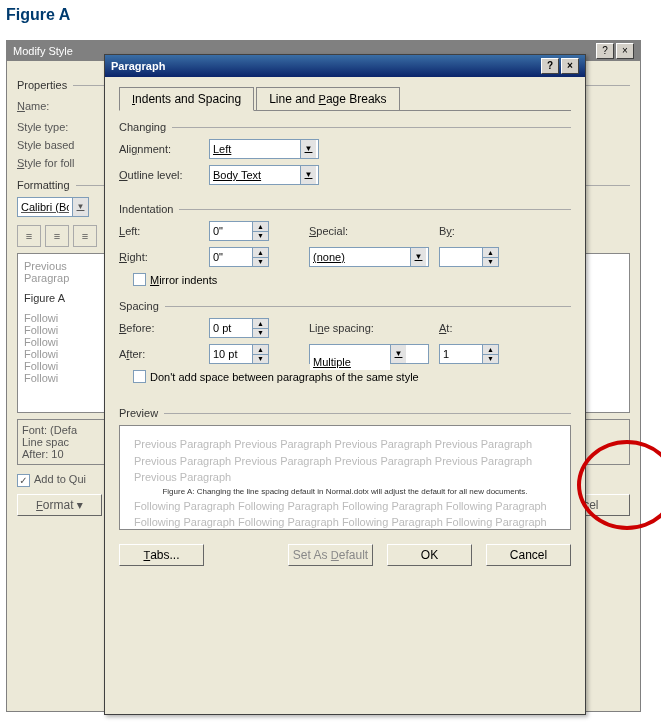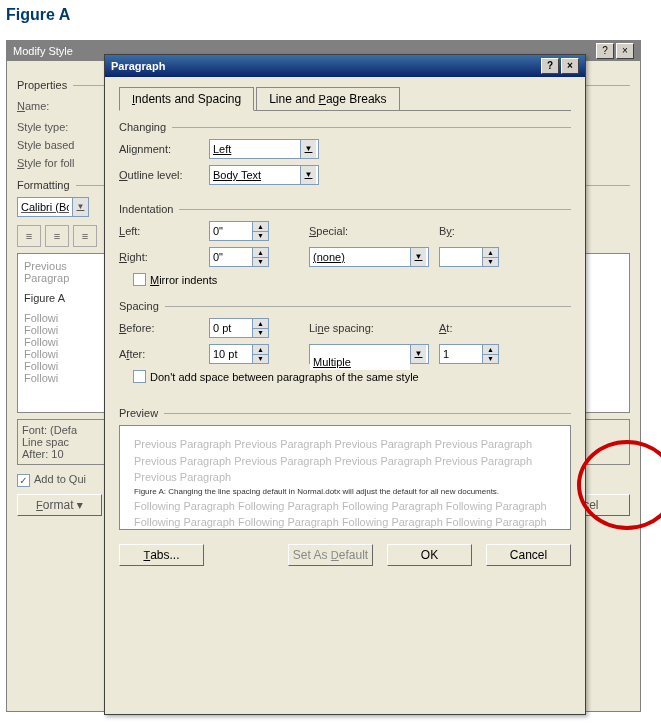--- a/index.html
+++ b/index.html
@@ -32,21 +32,21 @@
   .para-row { display: flex; align-items: center; margin: 6px 0; }
   .para-row .lbl { width: 90px; color: #333; }
   .spinner { display: inline-flex; border: 1px solid #7f9db9; background: #fff; height: 20px; }
   .spinner input { border: none; width: 42px; padding: 0 3px; outline: none; height: 18px; }
   .spinner .arrows { width: 16px; display: flex; flex-direction: column; }
   .spinner .arrows .a { flex: 1; background: #e3e3e3; border-left: 1px solid #7f9db9; display: flex; align-items: center; justify-content: center; font-size: 7px; line-height: 1; }
   .spinner .arrows .a + .a { border-top: 1px solid #7f9db9; }
   .checkbox { width: 13px; height: 13px; border: 1px solid #7f9db9; background: #fff; display: inline-block; margin-right: 4px; vertical-align: middle; }
   .checkbox.checked::after { content: "✓"; font-size: 10px; line-height: 11px; display: block; text-align: center; }
   .preview2 { border: 1px solid #888; background: #fff; height: 105px; margin-top: 6px; padding: 10px 14px; color: #bbb; font-size: 8px; line-height: 1.5; overflow: hidden; }
-  .preview2 .cur { color: #333; font-size: 8px; }
+  .preview2 .cur { color: #333; font-size: 8px; text-align: center; }
   .dialog-btn { padding: 3px 0; width: 85px; border: 1px solid #666; background: #ece9d8; border-top-color: #fff; border-left-color: #fff; cursor: pointer; font-size: 12px; text-align: center; }
   .dialog-btn.disabled { color: #888; }
   .bottom-row { display: flex; gap: 14px; justify-content: flex-end; margin-top: 14px; }
   .under { text-decoration: underline; }
   .circle-annot { position: absolute; width: 100px; height: 90px; border: 4px solid #cc0000; border-radius: 50%; z-index: 20; pointer-events: none; left: 577px; top: 440px; }
   .radio { width: 12px; height: 12px; border: 1px solid #7f9db9; border-radius: 50%; background: #fff; display: inline-block; margin-right: 4px; vertical-align: middle; }
   .radio.checked::after { content: ""; width: 6px; height: 6px; background: #000; border-radius: 50%; display: block; margin: 2px; }
   .small-arrow { font-size: 8px; line-height: 1; }
 </style>
 </head>
@@ -232,21 +232,21 @@
       <span class="lbl">A<span class="under">f</span>ter:</span>
       <div class="spinner">
           <input value="10 pt" style="">
           <div class="arrows">
             <div class="a">▲</div>
             <div class="a">▼</div>
           </div>
         </div>
       <span style="width:40px"></span>
       <div class="combo" style="width:120px">
-          <input readonly="" style="width: 100px; margin-top: 16px;" value="Multiple">
+          <input readonly="" style="width: 80px; margin-top: 16px;" value="Multiple">
           <span class="dd">
             <span class="small-arrow">▼</span>
           </span>
         </div>
       <span style="width:10px"></span>
       <div class="spinner">
           <input value="1" style="">
           <div class="arrows">
             <div class="a">▲</div>
             <div class="a">▼</div>

